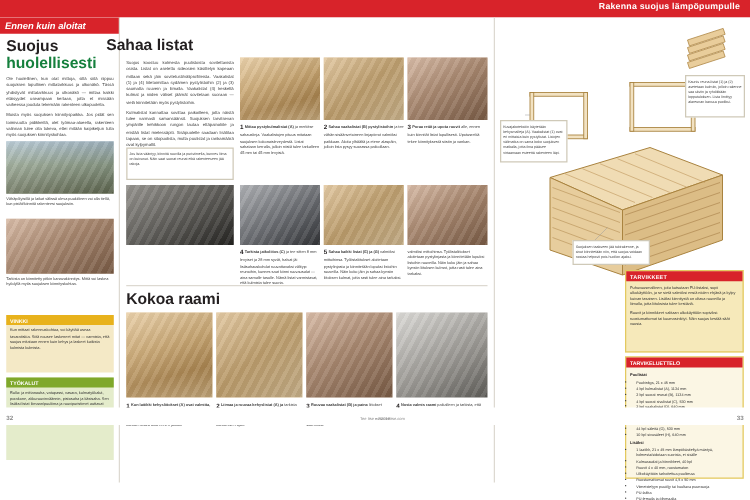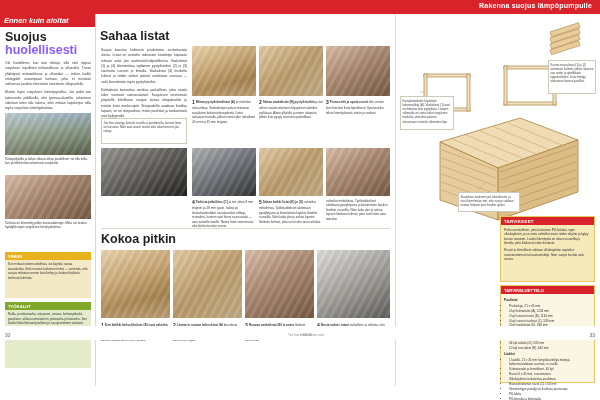--- a/index.html
+++ b/index.html
@@ -28,21 +28,21 @@
   .banner{
     position:absolute;top:14px;left:0;width:96px;height:13px;background:#d8232a;
     color:#fff;font-style:italic;font-weight:bold;font-size:7.5px;
     display:flex;align-items:center;padding-left:4px;box-sizing:border-box;
   }
 
   h1.sect{
     font-size:12.5px;font-weight:bold;margin:0;line-height:1.02;color:#231f20;
   }
   h1.sect .sub{display:block;}
-  .red{color:#8b5cf6;}
+  .red{color:#15803d;}
 
   p.body{font-size:3.4px;line-height:1.55;margin:0 0 3px 0;text-align:justify;color:#3a3a3a;}
 
   
   .ph{position:absolute;overflow:hidden;background:#b9b2a6;}
   .ph:after{content:"";position:absolute;inset:0;
     background:
       linear-gradient(145deg, rgba(255,255,255,.28), rgba(0,0,0,.16)),
       repeating-linear-gradient(118deg, rgba(255,255,255,.10) 0 3px, rgba(0,0,0,.05) 3px 7px);
   }
@@ -135,21 +135,21 @@
 
   <div class="box greenbox" style="left:5px;top:302px;width:86px;height:66px;">
     <div class="boxhdr greenhdr">TYÖKALUT</div>
     <div class="boxbody">Rulla- ja mittanauha, vatupassi, vasara, kulmatyökalut, porakone, akkuruuvinväännin, pistosaha ja käsisaha. Sen lisäksi listat liimaan/puuliima ja ruuvipuristimet auttavat kokoamisvaiheessa.</div>
   </div>
 
   <div class="vdivider" style="left:95px;top:14px;height:372px;"></div>
 
   <div class="col col2"></div>
 
-  <div style="position:absolute;left:100px;top:30px;width:290px;">
+  <div style="position:absolute;left:85px;top:30px;width:290px;">
     <h1 class="sect">Sahaa listat</h1>
   </div>
 
   <div style="position:absolute;left:101px;top:48px;width:86px;">
     <p class="body">Suojus koostuu kolmesta puulistoista sovitettavista osista. Listat on asetettu sideosien käsittelyn kapeaan mittaan sekä jäin sovitetusti/väliprofiileista. Vaakalistat (1) ja (4) liitetoimittaa sydämen pystylistoihin (2) ja (3) saumatta ruuvein ja liimalla. Vaakalistat (4) keskeltä kulmat ja niiden väliset jäämät sovitetaan suoraan — vielä kiinnitetään myös pystylistoihin.</p>
     <p class="body">Kulmalistat kannattaa sovittaa paikoilleen, jotta näistä tulee varmasti samansäänsit. Suojuksen tarvitsevan ympärille kehikkoon rungon lautaa ettäpainoliite ja eristää listat mielessäpiti. Sisäpuolelle saadaan lisätilaa tapaan, se on sitopuolista, mutta puulistat ja rankamäärä ovat kylpymallit.</p>
   </div>
 
   <div class="ph wood" style="left:192px;top:46px;width:64px;height:50px;"></div>
   <div class="ph wood2" style="left:259px;top:46px;width:64px;height:50px;"></div>
@@ -180,21 +180,21 @@
   <div class="step" style="left:259px;top:199px;width:64px;">
     <div class="txt"><span class="capnum">5</span><b>Sahaa kaikki listat (E) ja (G)</b> <span>valmiiksi mittoihinsa. Työlistaliitokset aloitetaan pystylinjasta ja kiinnitetään lopuksi listoihin ruuveilla. Näin koko jäin ja sahaa kynsiin liitoksen kulmat, jotta rasti tulee aina tarkaksi.</span></div>
   </div>
   <div class="step" style="left:326px;top:199px;width:64px;">
     <div class="txt"><span>valmiiksi mittoihinsa. Työlistaliitokset aloitetaan pystylinjasta ja kiinnitetään lopuksi listoihin ruuveilla. Näin koko jäin ja sahaa kynsiin liitoksen kulmat, jotta rasti tulee aina tarkaksi.</span></div>
   </div>
 
   <div class="divider" style="left:101px;top:228px;width:289px;"></div>
 
   <div style="position:absolute;left:101px;top:233px;width:290px;">
-    <h1 class="sect">Kokoa pitkin</h1>
+    <h1 class="sect">Kokoa raami</h1>
   </div>
 
   <div class="ph wood" style="left:101px;top:250px;width:69px;height:68px;"></div>
   <div class="ph wood2" style="left:173px;top:250px;width:69px;height:68px;"></div>
   <div class="ph hand" style="left:245px;top:250px;width:69px;height:68px;"></div>
   <div class="ph grey" style="left:317px;top:250px;width:73px;height:68px;"></div>
 
   <div class="step" style="left:101px;top:322px;width:69px;">
     <div class="txt"><span class="capnum">1</span><b>Kun laitikki kehysliitokset (A) ovat valmiita,</b> <span>liimaa ne kiinni runkoon. Varmista kulmat liimaa ja ruuveilla ja tarkista kulmat vatupassilla. Anna kuivua riittävä aika ennen jatkoa.</span></div>
   </div>

